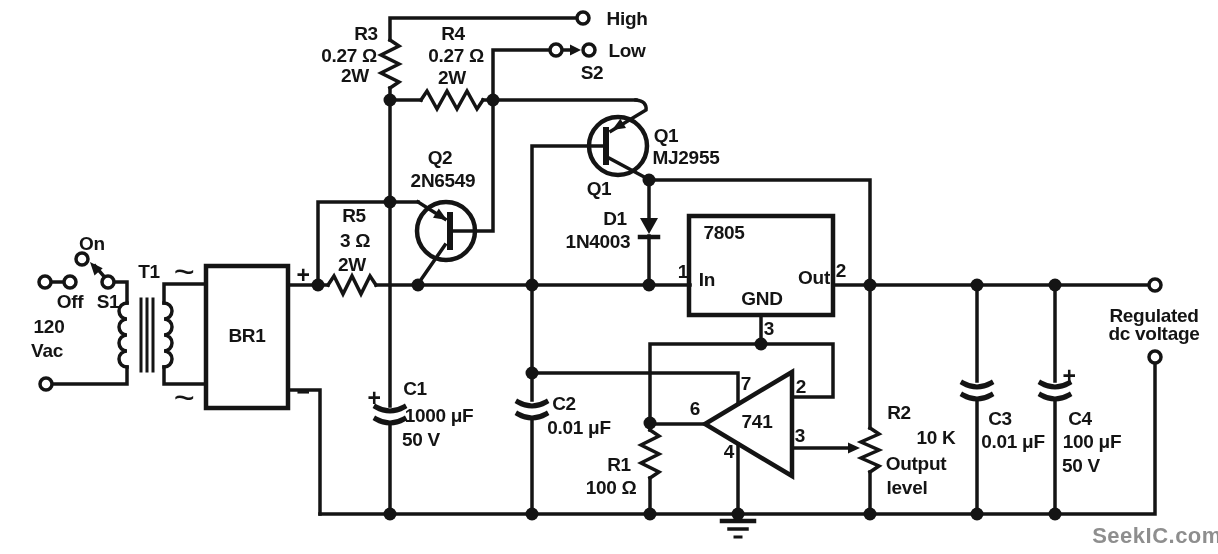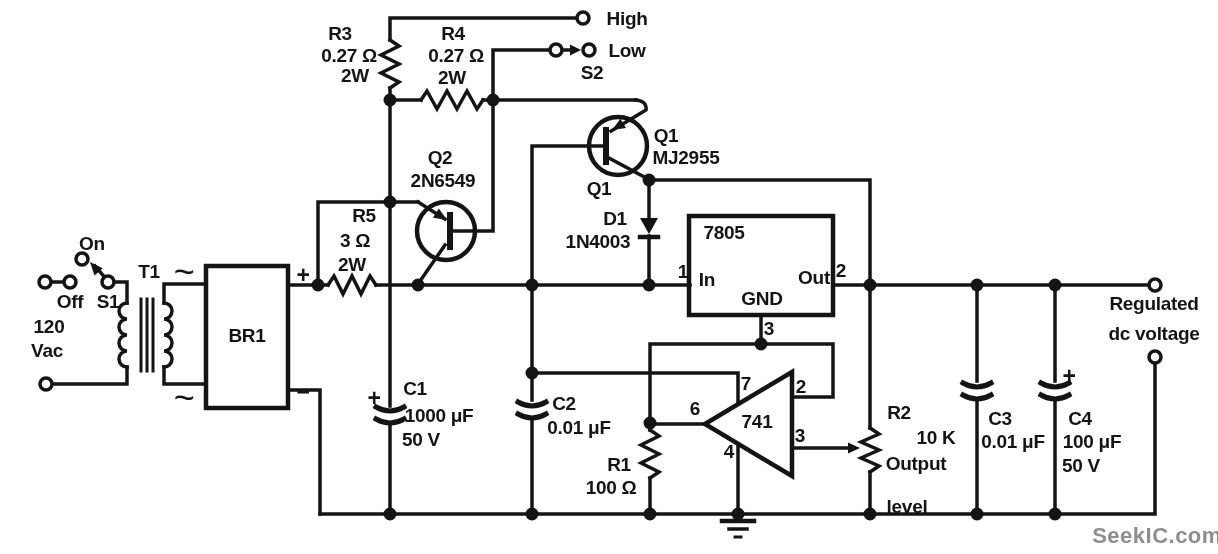--- a/index.html
+++ b/index.html
@@ -172,32 +172,32 @@
   <span class="lbl" style="left:49px;top:327px">120</span>
   <span class="lbl" style="left:47px;top:351px">Vac</span>
   <span class="lbl" style="left:149px;top:272px">T1</span>
   <span class="lbl tilde" style="left:184px;top:272px">~</span>
   <span class="lbl tilde" style="left:184px;top:398px">~</span>
 
   <span class="lbl" style="left:247px;top:336px">BR1</span>
   <span class="lbl sign" style="left:303px;top:275px">+</span>
   <span class="lbl sign" style="left:303px;top:392px">−</span>
 
-  <span class="lbl" style="left:340px;top:34px">R3</span>
+  <span class="lbl" style="left:366px;top:34px">R3</span>
   <span class="lbl" style="left:349px;top:56px">0.27 Ω</span>
   <span class="lbl" style="left:355px;top:76px">2W</span>
   <span class="lbl" style="left:453px;top:34px">R4</span>
   <span class="lbl" style="left:456px;top:56px">0.27 Ω</span>
   <span class="lbl" style="left:452px;top:78px">2W</span>
 
   <span class="lbl" style="left:627px;top:19px">High</span>
   <span class="lbl" style="left:627px;top:51px">Low</span>
   <span class="lbl" style="left:592px;top:73px">S2</span>
 
-  <span class="lbl" style="left:364px;top:216px">R5</span>
+  <span class="lbl" style="left:354px;top:216px">R5</span>
   <span class="lbl" style="left:355px;top:241px">3 Ω</span>
   <span class="lbl" style="left:352px;top:265px">2W</span>
 
   <span class="lbl" style="left:440px;top:158px">Q2</span>
   <span class="lbl" style="left:443px;top:181px">2N6549</span>
 
   <span class="lbl" style="left:666px;top:136px">Q1</span>
   <span class="lbl" style="left:686px;top:158px">MJ2955</span>
   <span class="lbl" style="left:599px;top:189px">Q1</span>
 
@@ -226,27 +226,27 @@
 
   <span class="lbl" style="left:564px;top:404px">C2</span>
   <span class="lbl" style="left:579px;top:428px">0.01 μF</span>
 
   <span class="lbl" style="left:619px;top:465px">R1</span>
   <span class="lbl" style="left:611px;top:488px">100 Ω</span>
 
   <span class="lbl" style="left:899px;top:413px">R2</span>
   <span class="lbl" style="left:936px;top:438px">10 K</span>
   <span class="lbl" style="left:916px;top:464px">Output</span>
-  <span class="lbl" style="left:907px;top:507px">level</span>
+  <span class="lbl" style="left:907px;top:488px">level</span>
 
   <span class="lbl" style="left:1000px;top:419px">C3</span>
   <span class="lbl" style="left:1013px;top:442px">0.01 μF</span>
 
   <span class="lbl" style="left:1080px;top:419px">C4</span>
   <span class="lbl" style="left:1092px;top:442px">100 μF</span>
   <span class="lbl" style="left:1081px;top:466px">50 V</span>
   <span class="lbl sign" style="left:1069px;top:376px">+</span>
 
-  <span class="lbl" style="left:1154px;top:304px">Regulated</span>
+  <span class="lbl" style="left:1154px;top:316px">Regulated</span>
   <span class="lbl" style="left:1154px;top:334px">dc voltage</span>
 
   <span class="watermark" style="left:1157px;top:536px">SeekIC.com</span>
 </div>
 
 </body></html>

